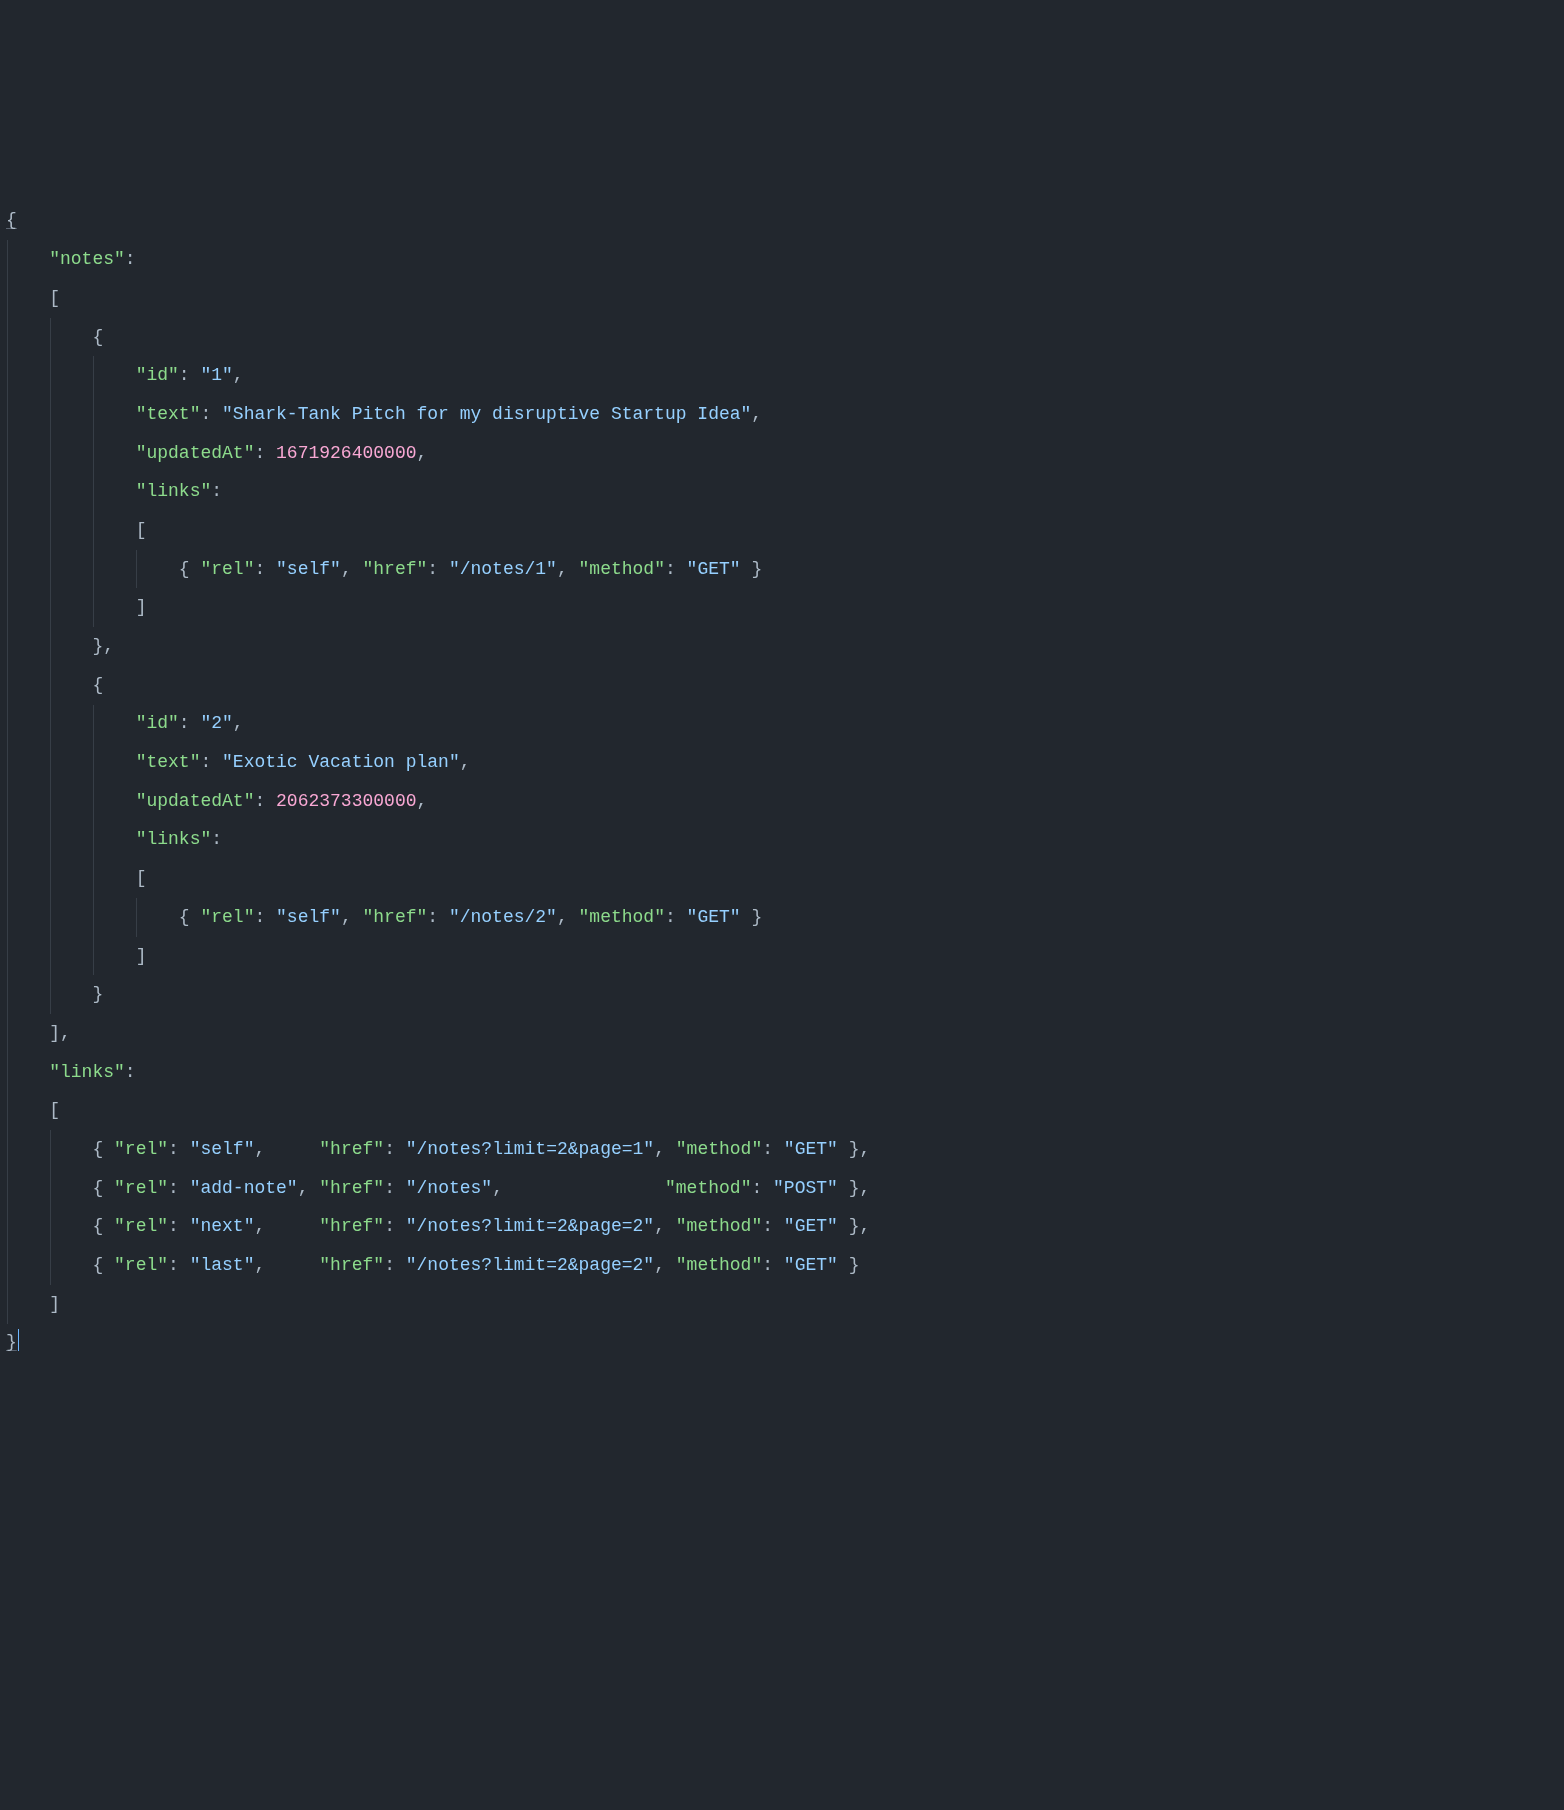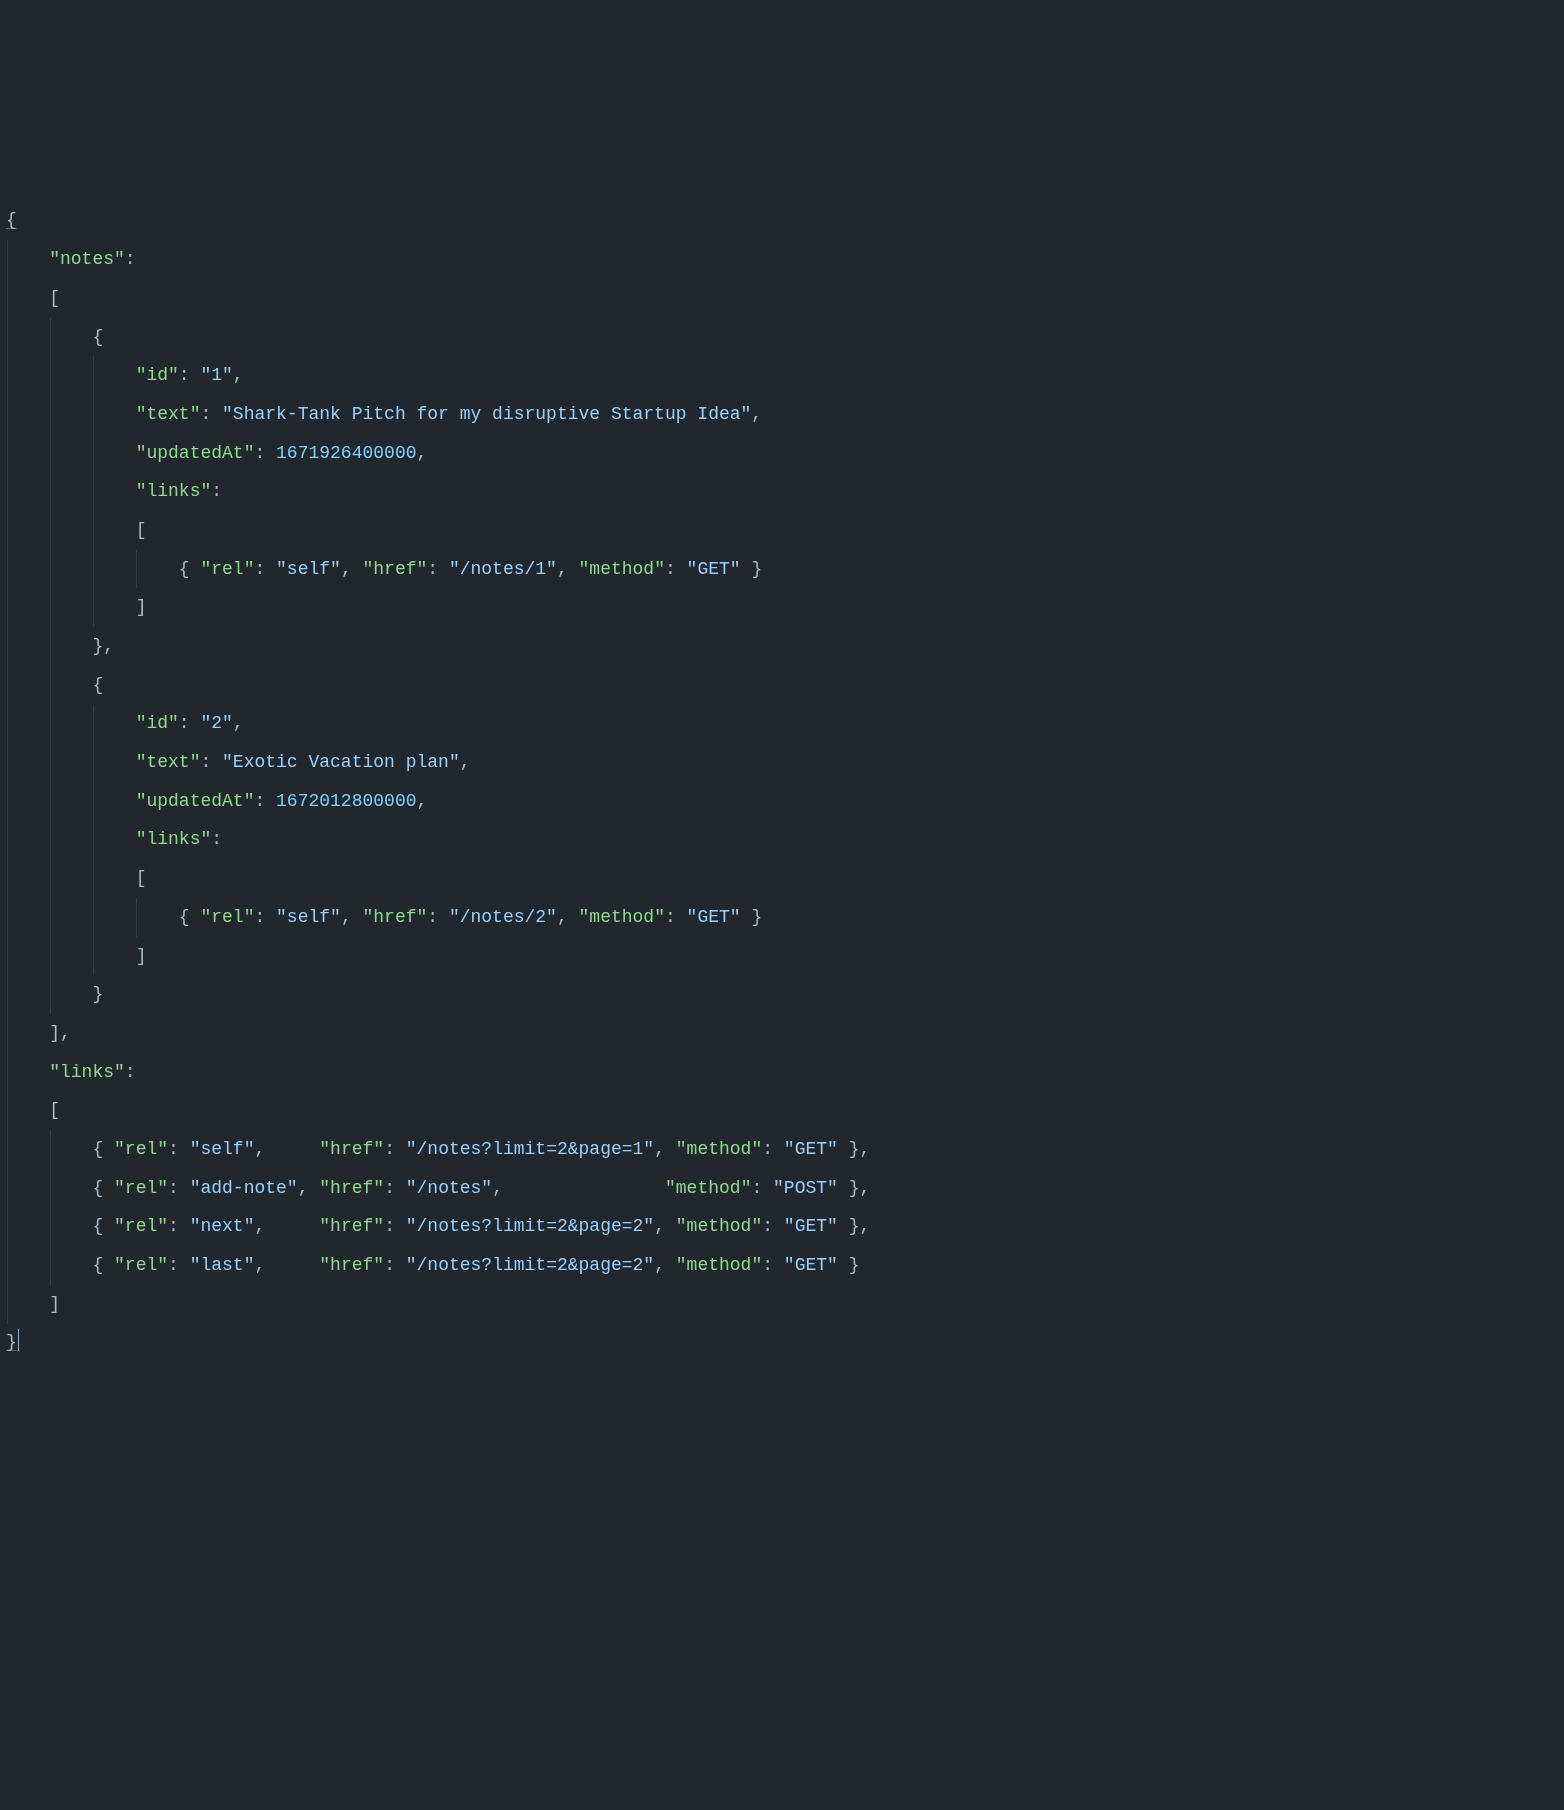--- a/index.html
+++ b/index.html
@@ -10,21 +10,21 @@
     font-family: "SF Mono", "Menlo", "Consolas", "Liberation Mono", monospace;
     font-size: 18px;
     line-height: 2.15;
     color: #adbac7;
     white-space: pre;
     tab-size: 4;
   }
   .punc  { color: #adbac7; }        
   .key   { color: #8ddb8c; }        
   .str   { color: #96d0ff; }        
-  .num   { color: #7dd3fc; }        
+  .num   { color: #f9a8d4; }        
   .ul    { text-decoration: underline; text-decoration-color: #5a6370; text-underline-offset: 3px;}
   .cursor {
     display:inline-block;
     width:0;
     border-left: 1.5px solid #6cb6ff;
     height: 1.2em;
     vertical-align: -0.18em;
     margin-left: 1px;
   }
 
@@ -56,21 +56,21 @@
             <span class="key">"text"</span><span class="punc">: </span><span class="str">"Shark-Tank Pitch for my disruptive Startup Idea"</span><span class="punc">,</span>
             <span class="key">"updatedAt"</span><span class="punc">: </span><span class="num">1671926400000</span><span class="punc">,</span>
             <span class="key">"links"</span><span class="punc">:</span>
             <span class="punc">[</span>
                 <span class="punc">{ </span><span class="key">"rel"</span><span class="punc">: </span><span class="str">"self"</span><span class="punc">, </span><span class="key">"href"</span><span class="punc">: </span><span class="str">"/notes/1"</span><span class="punc">, </span><span class="key">"method"</span><span class="punc">: </span><span class="str">"GET"</span><span class="punc"> }</span>
             <span class="punc">]</span>
         <span class="punc">},</span>
         <span class="punc">{</span>
             <span class="key">"id"</span><span class="punc">: </span><span class="str">"2"</span><span class="punc">,</span>
             <span class="key">"text"</span><span class="punc">: </span><span class="str">"Exotic Vacation plan"</span><span class="punc">,</span>
-            <span class="key">"updatedAt"</span><span class="punc">: </span><span class="num">1672012800000</span><span class="punc">,</span>
+            <span class="key">"updatedAt"</span><span class="punc">: </span><span class="num">2062373300000</span><span class="punc">,</span>
             <span class="key">"links"</span><span class="punc">:</span>
             <span class="punc">[</span>
                 <span class="punc">{ </span><span class="key">"rel"</span><span class="punc">: </span><span class="str">"self"</span><span class="punc">, </span><span class="key">"href"</span><span class="punc">: </span><span class="str">"/notes/2"</span><span class="punc">, </span><span class="key">"method"</span><span class="punc">: </span><span class="str">"GET"</span><span class="punc"> }</span>
             <span class="punc">]</span>
         <span class="punc">}</span>
     <span class="punc">],</span>
     <span class="key">"links"</span><span class="punc">:</span>
     <span class="punc">[</span>
         <span class="punc">{ </span><span class="key">"rel"</span><span class="punc">: </span><span class="str">"self"</span><span class="punc">,</span><span>    </span><span class="punc"> </span><span class="key">"href"</span><span class="punc">: </span><span class="str">"/notes?limit=2&amp;page=1"</span><span class="punc">,</span><span></span><span class="punc"> </span><span class="key">"method"</span><span class="punc">: </span><span class="str">"GET"</span><span class="punc"> },</span>
         <span class="punc">{ </span><span class="key">"rel"</span><span class="punc">: </span><span class="str">"add-note"</span><span class="punc">,</span><span></span><span class="punc"> </span><span class="key">"href"</span><span class="punc">: </span><span class="str">"/notes"</span><span class="punc">,</span><span>              </span><span class="punc"> </span><span class="key">"method"</span><span class="punc">: </span><span class="str">"POST"</span><span class="punc"> },</span>

